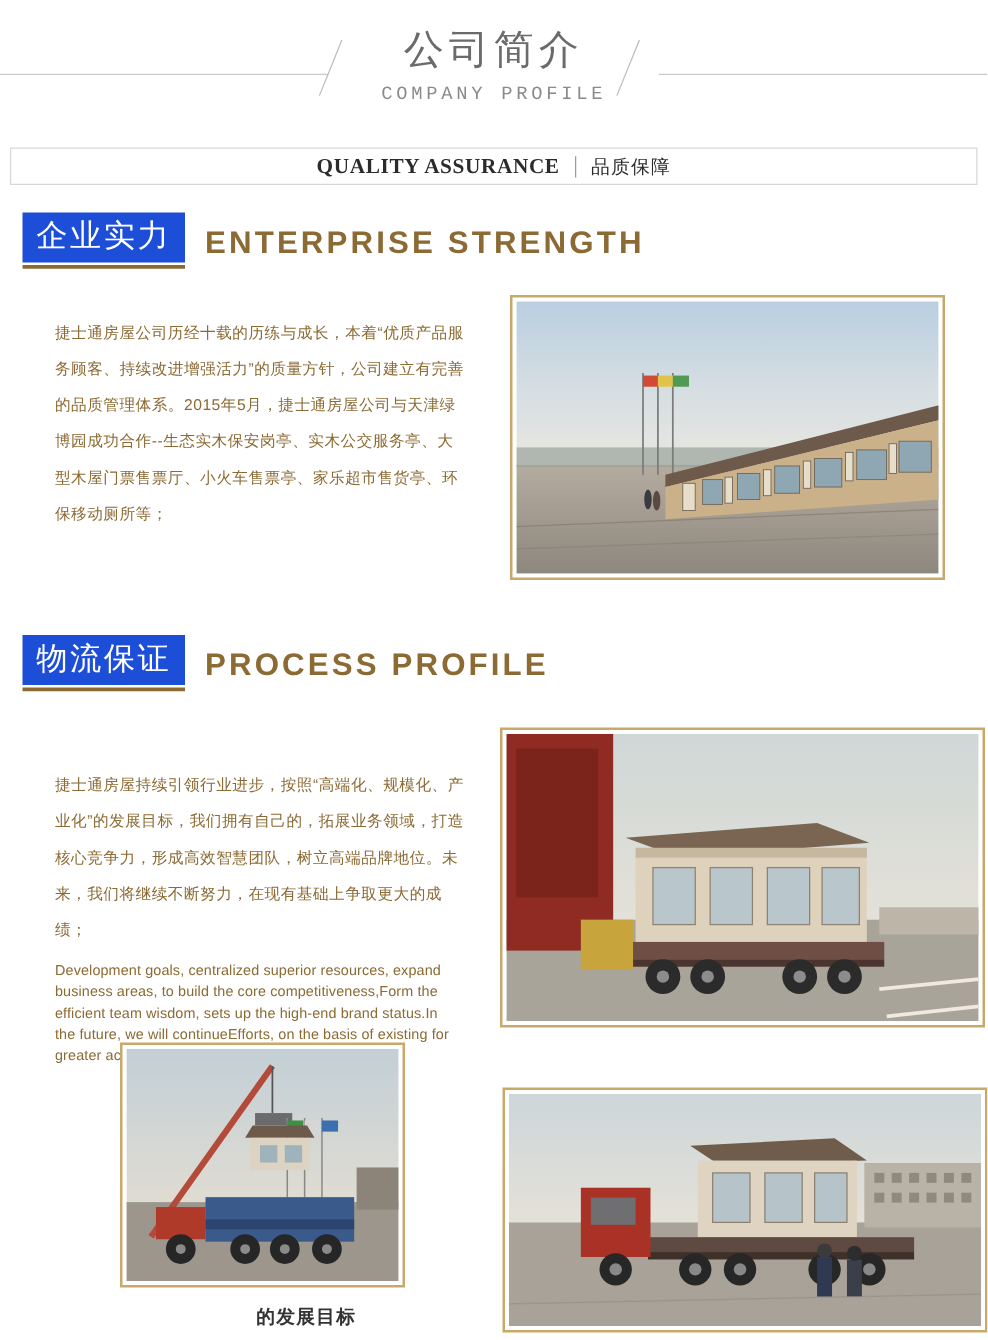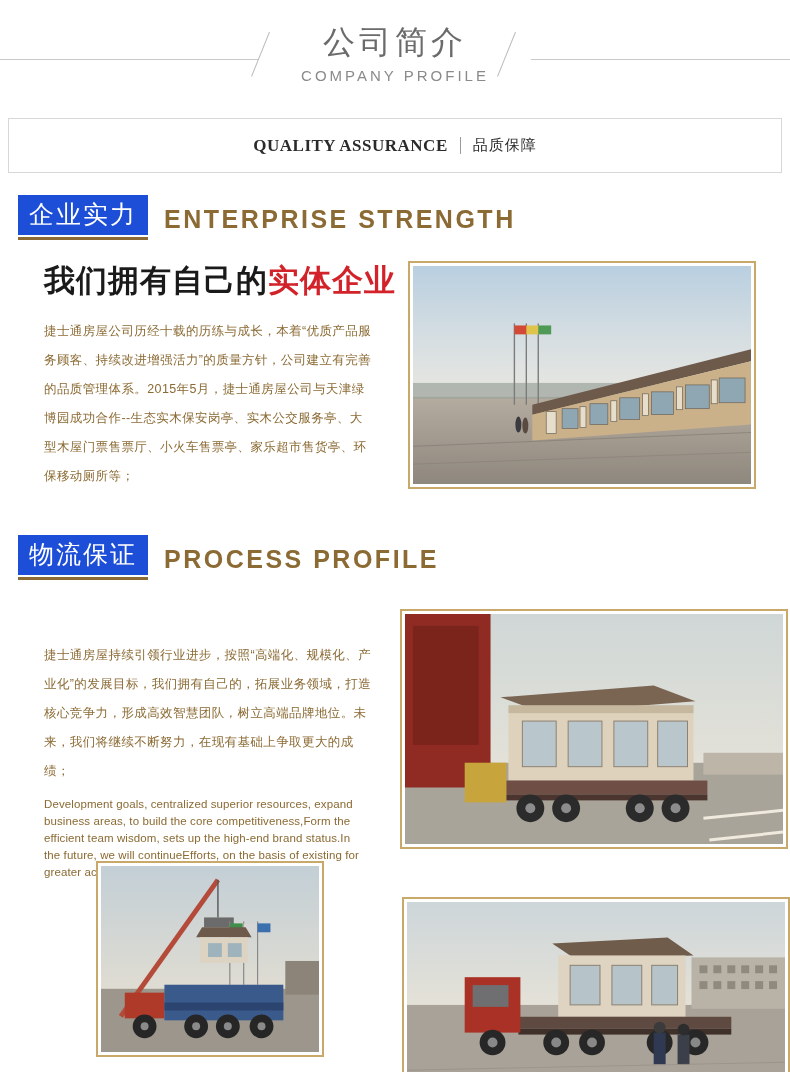--- a/index.html
+++ b/index.html
@@ -15,20 +15,21 @@
     color: #333;
     position: relative;
     overflow: hidden;
   }
 
   
   .page-header {
     position: relative;
     height: 112px;
     padding-top: 22px;
+    font-family: Liberation Mono, monospace;
   }
   .header-inner {
     display: flex;
     align-items: center;
     justify-content: center;
     gap: 0px;
   }
   .header-rule {
     height: 1px;
     background: #c9c9c9;
@@ -70,21 +71,21 @@
     color: #8a8a8a;
     letter-spacing: 3px;
     line-height: 24px;
     margin-top: 2px;
   }
 
   
   .qa-bar {
     margin: 6px 8px 0 8px;
     border: 1px solid #d8d8d8;
-    height: 55px;
+    height: 30px;
     display: flex;
     align-items: center;
     justify-content: center;
     gap: 12px;
     text-align: right;
   }
   .qa-en {
     font-family: "Liberation Serif", serif;
     font-size: 17px;
     font-weight: bold;
@@ -250,23 +251,20 @@
   <span class="qa-cn">品质保障</span>
 </div>
 
 <div class="section-head">
   <div class="sh-badge">企业实力</div>
   <div class="sh-en">ENTERPRISE STRENGTH</div>
 </div>
 
 <div class="block1">
   <div class="b1-left">
-    <div class="b1-title">
-      <span>我们拥有自己的</span><span class="hl">实体企业</span>
-    </div>
     <div class="b1-para">捷士通房屋公司历经十载的历练与成长，本着“优质产品服务顾客、持续改进增强活力”的质量方针，公司建立有完善的品质管理体系。2015年5月，捷士通房屋公司与天津绿博园成功合作--生态实木保安岗亭、实木公交服务亭、大型木屋门票售票厅、小火车售票亭、家乐超市售货亭、环保移动厕所等；</div>
   </div>
   <div class="b1-right">
     <div class="photo" style="width:348px;height:228px;">
       <div class="canvas">
         <svg width="100%" height="100%" viewBox="0 0 340 220" preserveAspectRatio="none">
           <defs>
             <linearGradient id="sky1" x1="0" y1="0" x2="0" y2="1">
               <stop offset="0%" stop-color="#b9cfe0"></stop>
                 <stop offset="55%" stop-color="#d6dee2"></stop>

